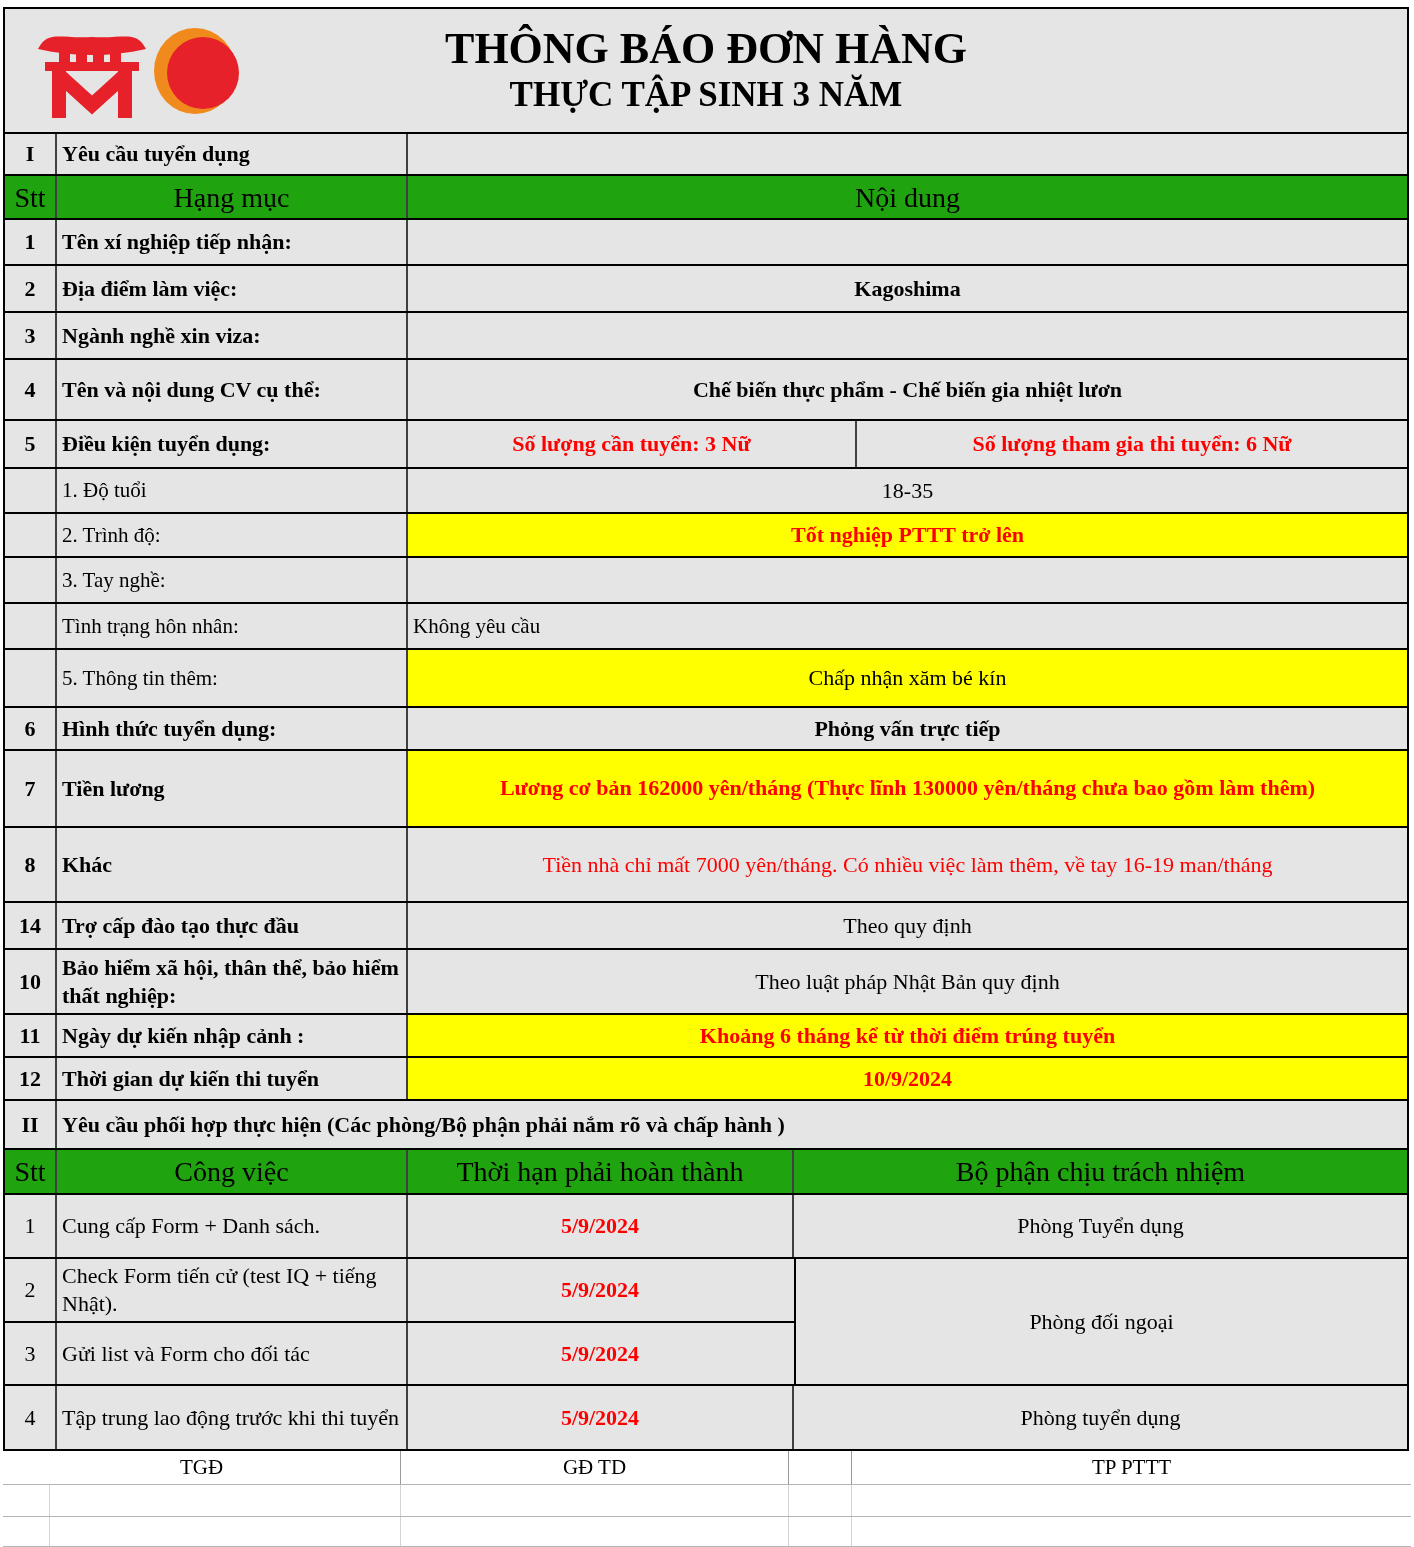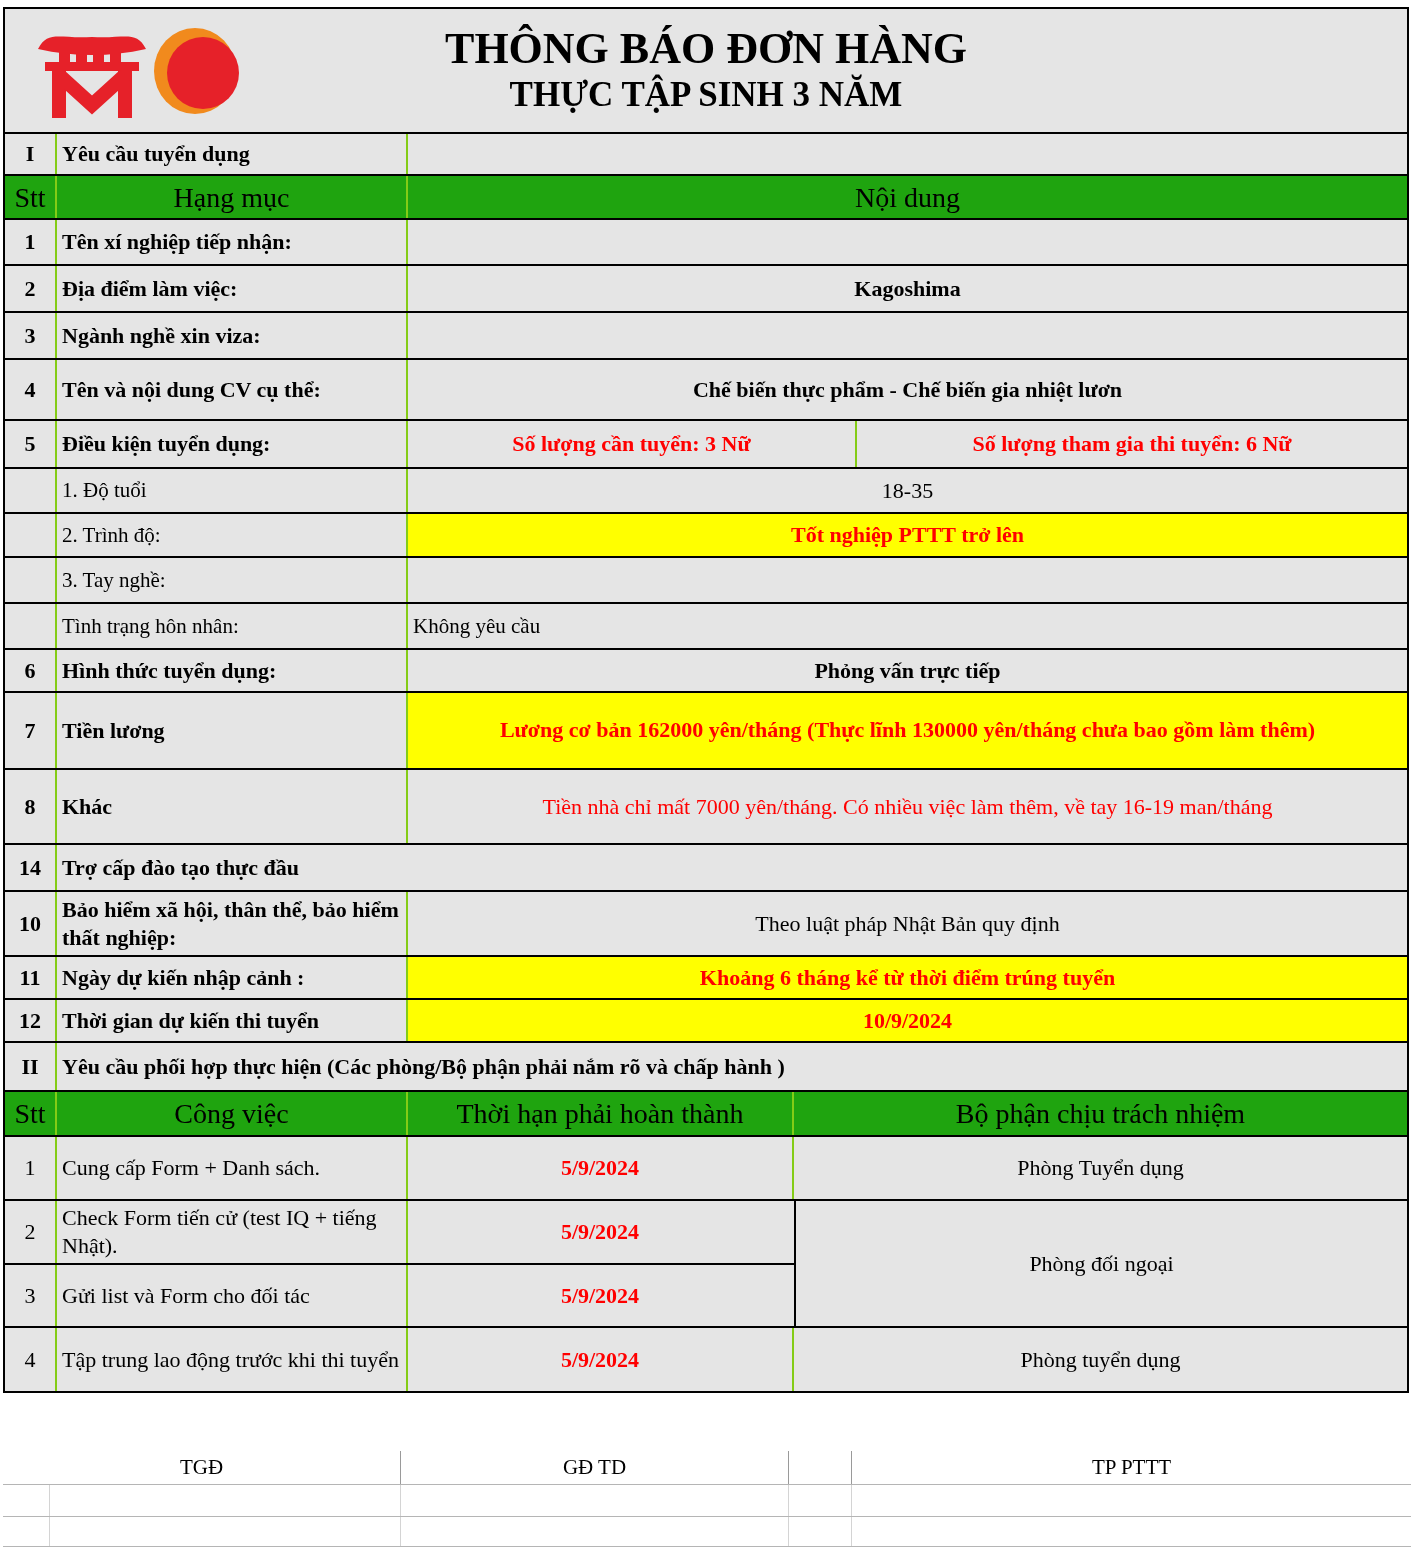--- a/index.html
+++ b/index.html
@@ -26,21 +26,21 @@
     align-items: center; justify-content: center;
   }
   .title1 { font-size: 44px; font-weight: bold; line-height: 1.1; }
   .title2 { font-size: 35px; font-weight: bold; line-height: 1.2; }
   
   .tr { display: flex; border-top: 2px solid #000; }
   .td {
     display: flex; align-items: center;
     overflow: hidden; line-height: 1.25;
   }
-  .td + .td { border-left: 2px solid #84cc16; }
+  .td + .td { border-left: 2px solid #404040; }
   .c1 { width: 50px; justify-content: center; }   
   .c2 { width: 351px; padding: 2px 5px; }         
   .c3 { width: 386px; }                           
   .cv { flex: 1; }                                
   .c5l { width: 449px; }                          
   .center { justify-content: center; text-align: center; padding: 12px 8px; }
   .left { justify-content: flex-start; text-align: left; padding: 2px 5px; }
   .b { font-weight: bold; }
   .fs22 { font-size: 22px; }
   .fs21 { font-size: 21px; }
@@ -148,39 +148,45 @@
     <div class="tr" style="height:46px">
       <div class="td c1"></div>
       <div class="td c2 fs21">3. Tay nghề:</div>
       <div class="td cv center fs22"></div>
     </div>
     <div class="tr" style="height:46px">
       <div class="td c1"></div>
       <div class="td c2 fs21">Tình trạng hôn nhân:</div>
       <div class="td cv left fs21">Không yêu cầu</div>
     </div>
+    <div class="tr" style="height:58px">
+      <div class="td c1"></div>
+      <div class="td c2 fs21">5. Thông tin thêm:</div>
+      <div class="td cv center fs22 yellow">Chấp nhận xăm bé kín</div>
+    </div>
 
     <div class="tr" style="height:43px">
       <div class="td c1 b fs22">6</div>
       <div class="td c2 b fs22">Hình thức tuyển dụng:</div>
       <div class="td cv center b fs22">Phỏng vấn trực tiếp</div>
     </div>
     <div class="tr" style="height:77px">
       <div class="td c1 b fs22">7</div>
       <div class="td c2 b fs22">Tiền lương</div>
       <div class="td cv center b fs22 red yellow wrap2">Lương cơ bản 162000 yên/tháng (Thực lĩnh 130000 yên/tháng chưa bao gồm làm thêm)</div>
     </div>
     <div class="tr" style="height:75px">
       <div class="td c1 b fs22">8</div>
       <div class="td c2 b fs22">Khác</div>
       <div class="td cv center fs22 red">Tiền nhà chỉ mất 7000 yên/tháng. Có nhiều việc làm thêm, về tay 16-19 man/tháng</div>
     </div>
     <div class="tr" style="height:47px">
       <div class="td c1 b fs22">14</div>
       <div class="td c2 b fs22">Trợ cấp đào tạo thực đầu</div>
+      <div class="td cv center fs22">Theo quy định</div>
     </div>
     <div class="tr" style="height:65px">
       <div class="td c1 b fs22">10</div>
       <div class="td c2 b fs22">Bảo hiểm xã hội, thân thể, bảo hiểm thất nghiệp:</div>
       <div class="td cv center fs22">Theo luật pháp Nhật Bản quy định</div>
     </div>
     <div class="tr" style="height:43px">
       <div class="td c1 b fs22">11</div>
       <div class="td c2 b fs22">Ngày dự kiến nhập cảnh :</div>
       <div class="td cv center b fs22 red yellow">Khoảng 6 tháng kể từ thời điểm trúng tuyển</div>

